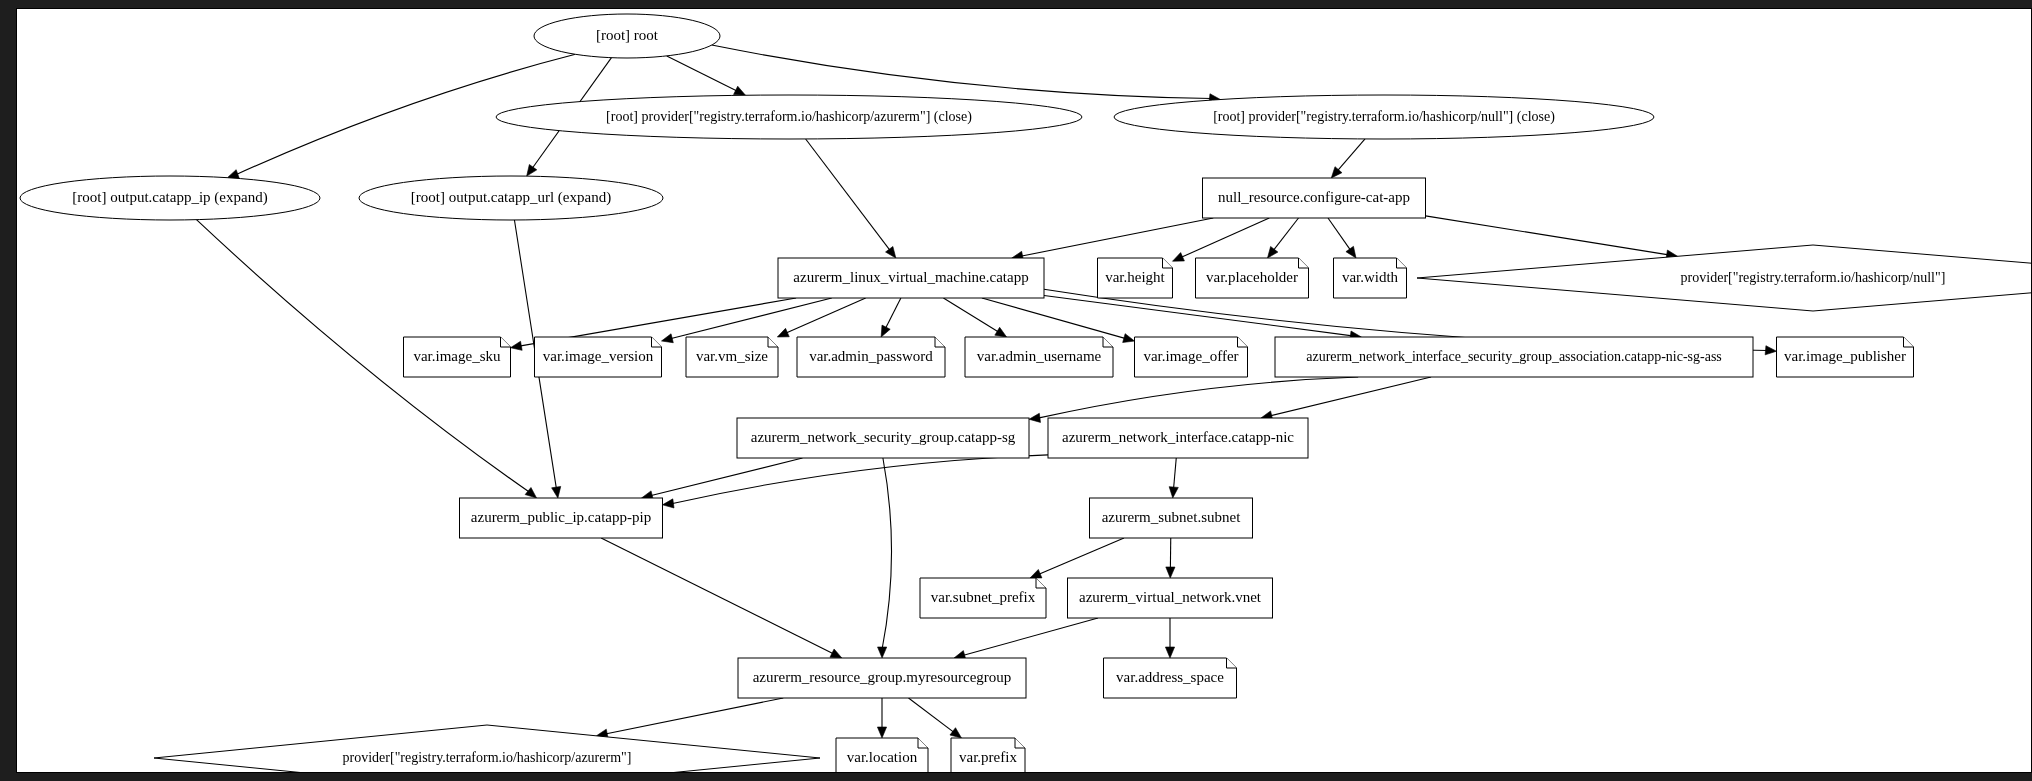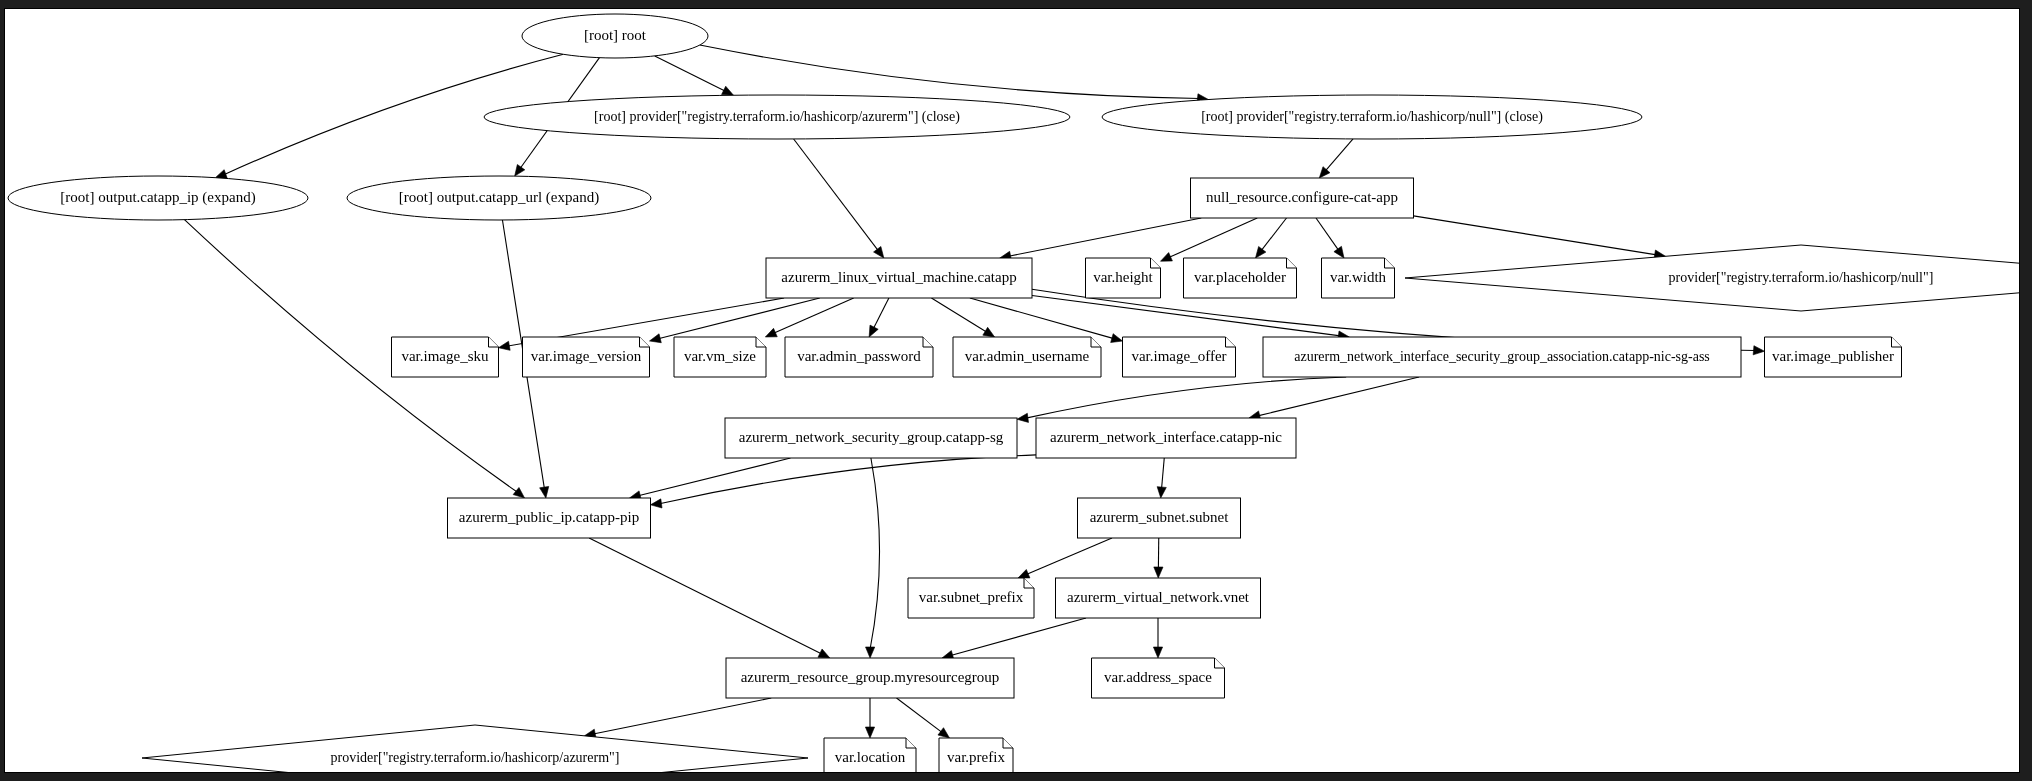--- a/index.html
+++ b/index.html
@@ -9,21 +9,21 @@
   }
   #canvas {
     position: relative;
     width: 2032px;
     height: 781px;
     background: #1e1e1e;
     overflow: hidden;
   }
   #graph-frame {
     position: absolute;
-    left: 4px;
+    left: 16px;
     top: 8px;
     width: 2016px;
     height: 765px;
     background: #ffffff;
     border: 1px solid #000000;
     box-sizing: border-box;
     overflow: hidden;
   }
   svg {
     display: block;

